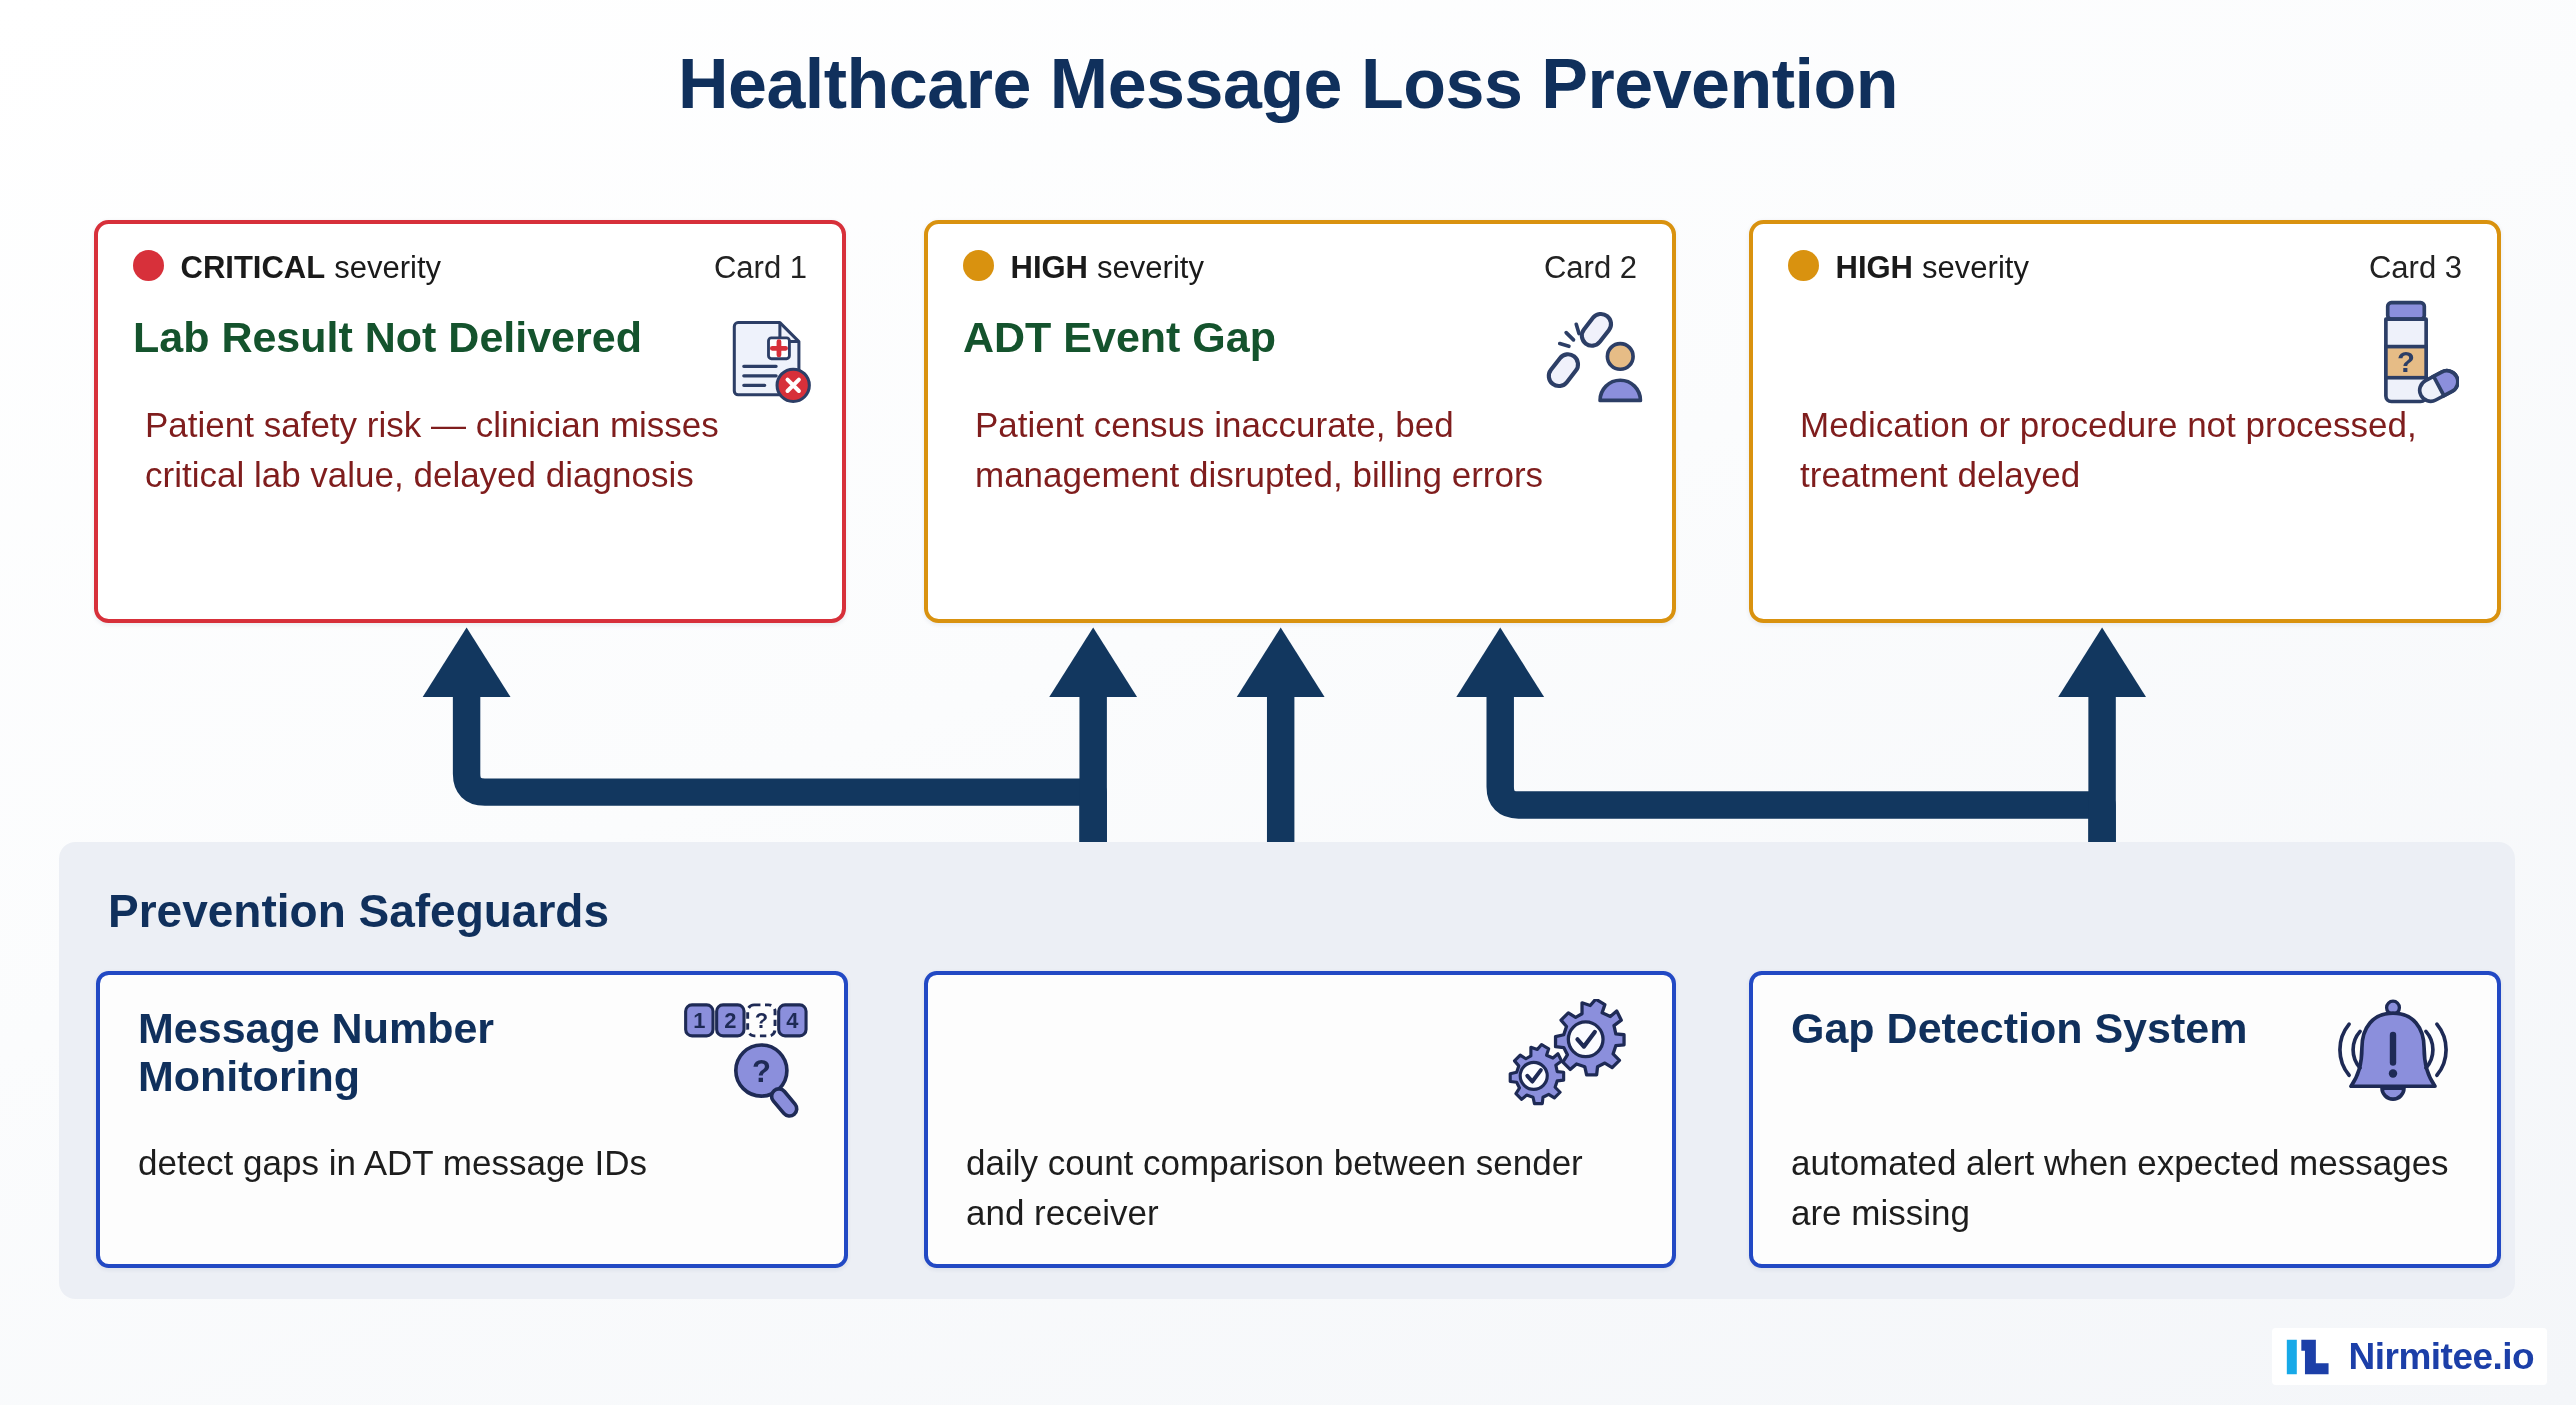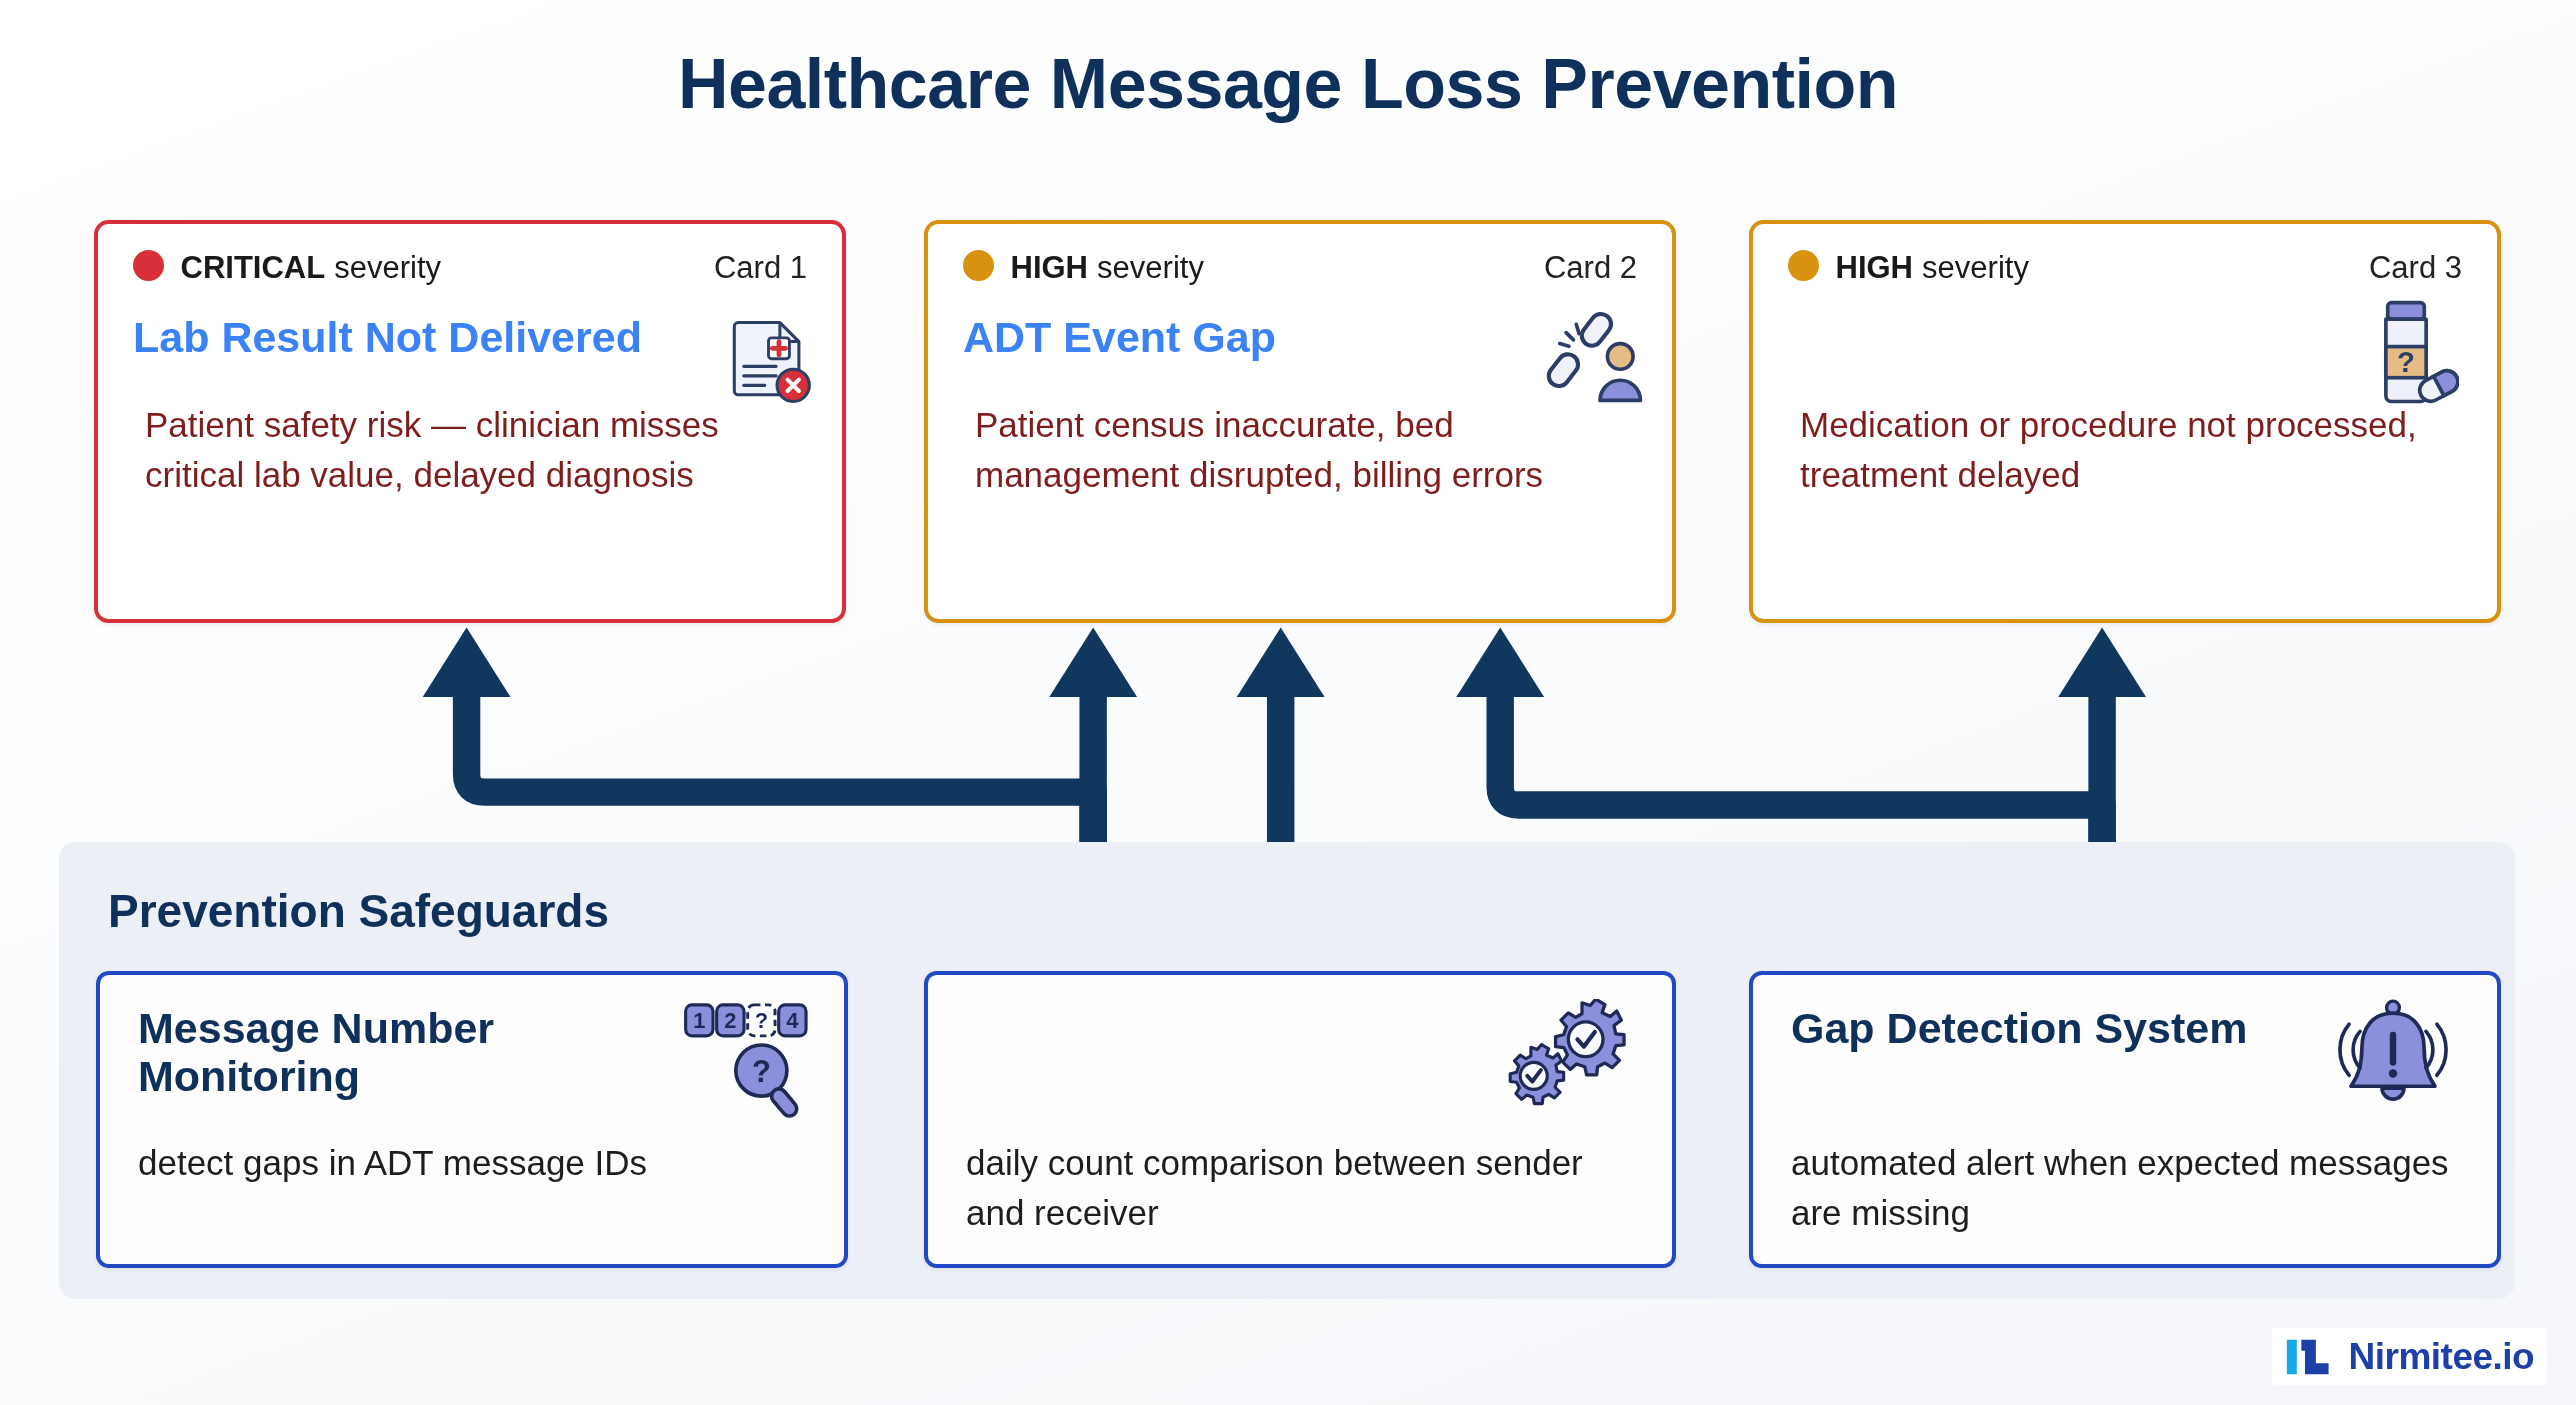--- a/index.html
+++ b/index.html
@@ -40,21 +40,21 @@
     margin-right:16.5px;flex:0 0 auto;
   }
   .sev-dot.crit{background:#d7303a;}
   .sev-dot.high{background:#d9920f;}
   .sev-label{font-weight:bold;margin-right:9.1px;}
   .sev-word{font-weight:normal;}
   .card-num{margin-left:auto;font-weight:normal;color:#222;}
 
   .rc-title{
     position:absolute;left:35px;top:91px;right:119px;
-    font-size:43px;font-weight:bold;color:#3b82f6;
+    font-size:43px;font-weight:bold;color:#14532d;
     line-height:1.06;
   }
   .rc-desc{
     position:absolute;left:35px;right:42px;top:176px;
     font-size:35px;color:#7f1d1d;line-height:1.42;margin-left:12px;
   }
   .rc-icon{
     position:absolute;right:25.6px;top:91px;
     width:95px;height:95px;
   }

